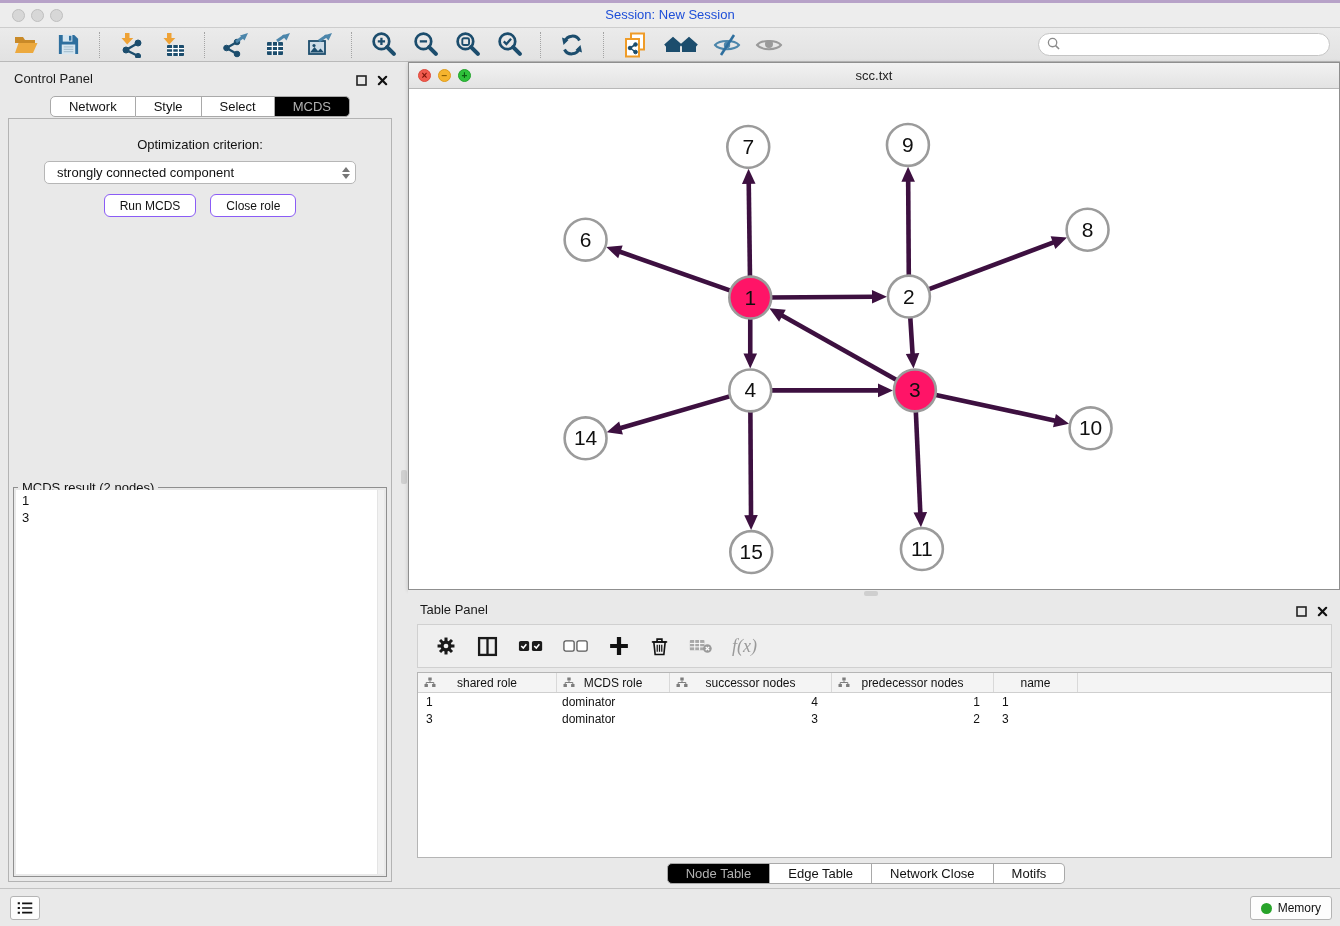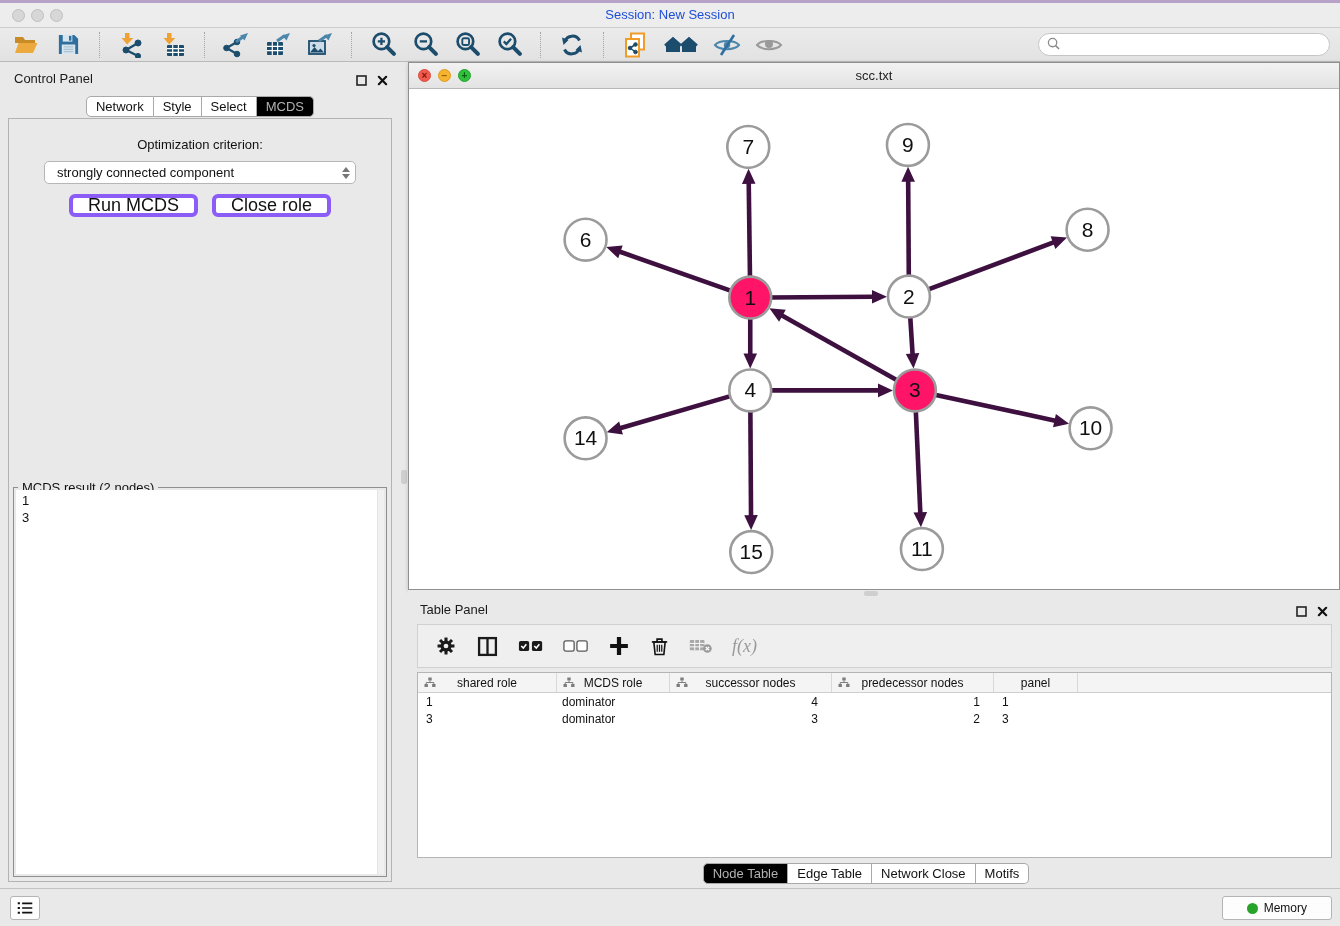--- a/index.html
+++ b/index.html
@@ -21,30 +21,30 @@
 .search{position:absolute;right:10px;top:5px;width:292px;height:23px;background:#fff;border:1px solid #c5c5c5;border-radius:12px;display:flex;align-items:center;padding:0 8px;gap:5px}
 .search input{border:none;outline:none;flex:1;font-size:12px;background:transparent;font-family:"Liberation Sans",sans-serif}
 
 
 .panel-title{position:absolute;left:14px;top:9px;font-size:13px;color:#1a1a1a}
 .panel-icons{position:absolute;right:12px;top:10px;display:flex;gap:10px;align-items:center}
 
 
 .control-panel{position:absolute;left:0;top:62px;width:400px;height:826px;background:#e9e9e9}
 .cp-tabs{position:absolute;top:34px;left:0;right:0;display:flex;justify-content:center}
-.tab{background:#fff;border:1px solid #a9a9a9;border-left:none;padding:0 9px;font-size:13px;color:#111;height:21px;display:flex;align-items:center}
+.tab{background:#fff;border:1px solid #a9a9a9;border-left:none;padding:0 18px;font-size:13px;color:#111;height:21px;display:flex;align-items:center}
 .tab:first-child{border-left:1px solid #a9a9a9;border-radius:5px 0 0 5px}
 .tab:last-child{border-radius:0 5px 5px 0}
 .tab.selected{background:#000000;color:#b2b2b2}
 .cp-box{position:absolute;left:8px;right:8px;top:56px;bottom:6px;border:1px solid #b3b3b3}
 .opt-label{text-align:center;margin-top:18px;font-size:13px}
 .selectbox{width:312px;height:23px;margin:9px auto 0;background:#fff;border:1px solid #b6b6b6;border-radius:5px;display:flex;align-items:center;padding:0 5px 0 12px;font-size:13px}
 .chev{margin-left:auto;display:flex;flex-direction:column;gap:2px}
 .btn-row{display:flex;justify-content:center;gap:14px;margin-top:10px}
-.btn{height:23px;padding:0 15px;background:#fff;border:4px solid #8b5cf6;border-radius:6px;font-size:18px;display:inline-flex;align-items:center}
+.btn{height:23px;padding:0 15px;background:#fff;border:1px solid #8b5cf6;border-radius:6px;font-size:12px;display:inline-flex;align-items:center}
 .mcds-box{position:absolute;left:4px;right:4px;top:368px;bottom:4px;border:1px solid #8f8f8f}
 .mcds-legend{position:absolute;top:-8px;left:4px;background:#e9e9e9;padding:0 4px;font-size:13px}
 .result-area{position:absolute;left:2px;right:2px;top:2px;bottom:2px;background:#fff;font-size:13px;line-height:17px;padding:2px 6px}
 .scroll-track{position:absolute;right:2px;top:2px;bottom:2px;width:7px;background:#f1f1f1;border-left:1px solid #e4e4e4}
 
 
 .v-splitter{position:absolute;left:400px;top:62px;width:8px;height:826px;background:#e9e9e9}
 .v-handle{position:absolute;left:1px;top:408px;width:6px;height:14px;background:#cfcfcf;border-radius:2px}
 .h-splitter{position:absolute;left:408px;top:590px;width:932px;height:6px;background:#e9e9e9}
 .h-handle{position:absolute;left:456px;top:1px;width:14px;height:5px;background:#cfcfcf;border-radius:2px}
@@ -71,21 +71,21 @@
 .hier{position:absolute;left:6px;top:4px}
 .trow{display:flex;height:17px;align-items:center;font-size:12px}
 .td{padding:0 8px;white-space:nowrap}
 .td.right{text-align:right;padding-right:14px}
 .td.left2{padding-left:5px}
 .tp-tabs{position:absolute;left:0;right:16px;bottom:4px;display:flex;justify-content:center}
 
 
 .status{position:absolute;left:0;top:888px;right:0;height:38px;background:#e9e9e9;border-top:1px solid #c2c2c2}
 .list-btn{position:absolute;left:10px;top:7px;width:30px;height:24px;background:#fdfdfd;border:1px solid #b4b4b4;border-radius:3px;display:flex;align-items:center;justify-content:center}
-.mem-btn{position:absolute;right:8px;top:7px;height:24px;padding:0 24px;background:#fdfdfd;border:1px solid #b4b4b4;border-radius:3px;display:flex;align-items:center;gap:6px;font-size:12px}
+.mem-btn{position:absolute;right:8px;top:7px;height:24px;padding:0 10px;background:#fdfdfd;border:1px solid #b4b4b4;border-radius:3px;display:flex;align-items:center;gap:6px;font-size:12px}
 .dot{width:11px;height:11px;border-radius:50%;background:#28a32a}
 </style>
 </head>
 <body>
 
 <div id="app">
 
   <div class="titlebar">
     <div class="purple-strip"></div>
     <div class="app-lights">
@@ -506,21 +506,21 @@
           <div class="th" style="width: 162px;">
             <span class="hier"><svg width="12" height="11" viewBox="0 0 12 11">
                 <rect x="4.3" y="0.5" width="3.4" height="3" fill="#7d7d7d"></rect>
                 <rect x="0.5" y="7" width="3.4" height="3" fill="#7d7d7d"></rect>
                 <rect x="8.1" y="7" width="3.4" height="3" fill="#7d7d7d"></rect>
                 <path d="M6 3.5v2M2.2 7V5.5h7.6V7" stroke="#7d7d7d" fill="none"></path>
               </svg></span>
             <span>predecessor nodes</span>
           </div>
           <div class="th" style="width: 84px;">
-            <span>panel</span>
+            <span>name</span>
           </div>
         </div>
       <div id="t-body">
           <div class="trow">
             <div class="td left" style="width: 139px;">1</div>
             <div class="td left2" style="width: 113px;">dominator</div>
             <div class="td right" style="width: 162px;">4</div>
             <div class="td right" style="width: 162px;">1</div>
             <div class="td left" style="width: 84px;">1</div>
           </div>

